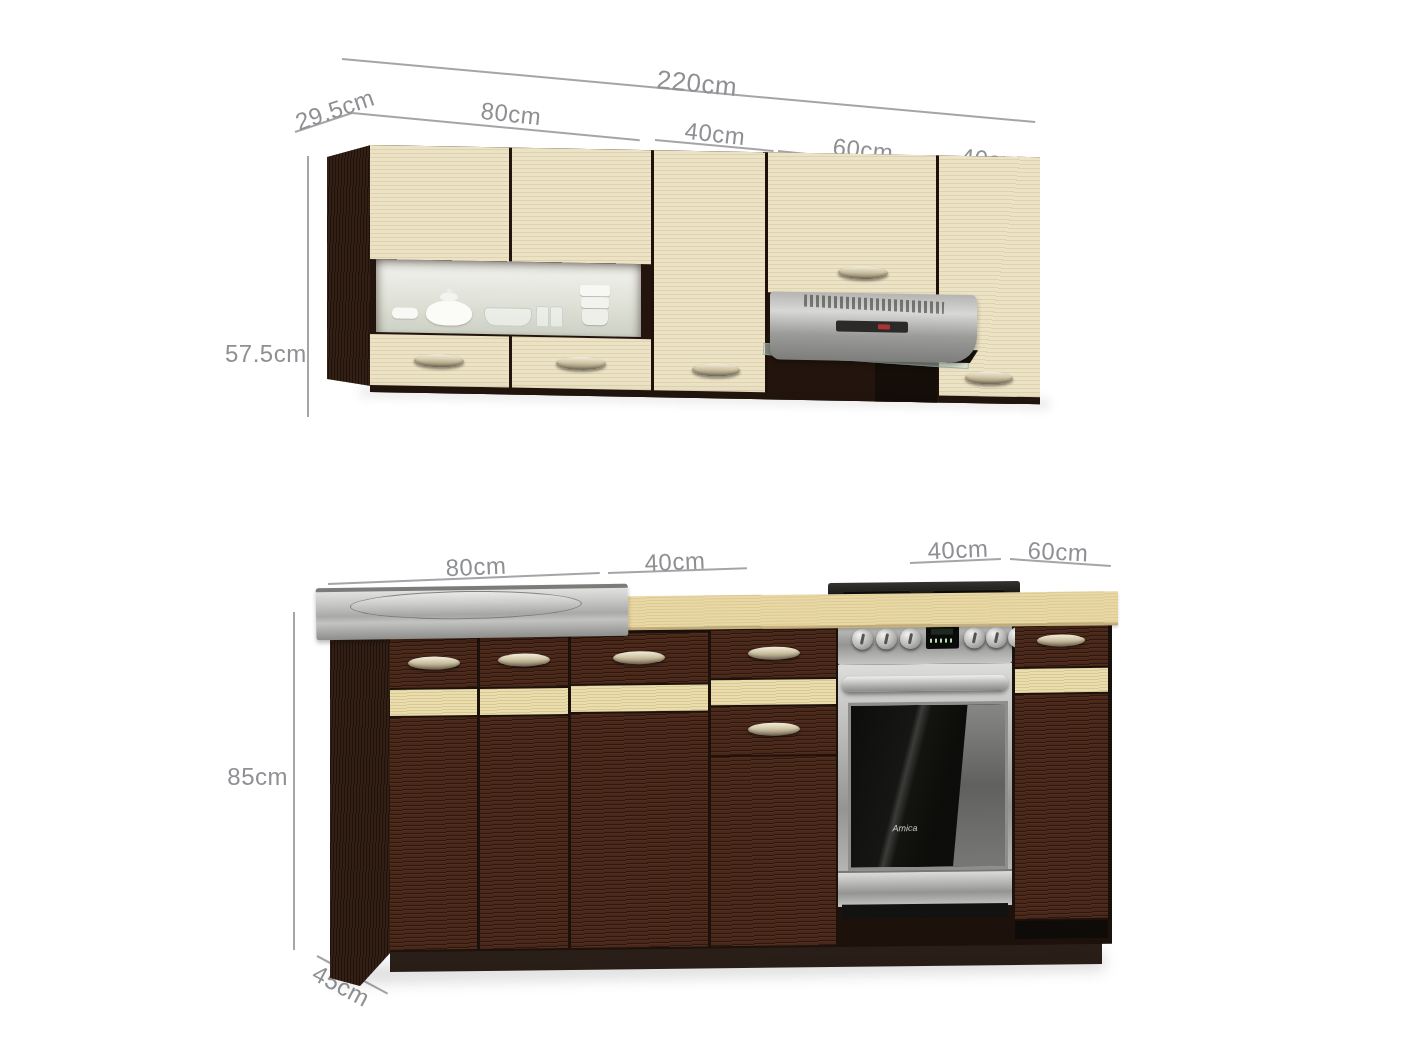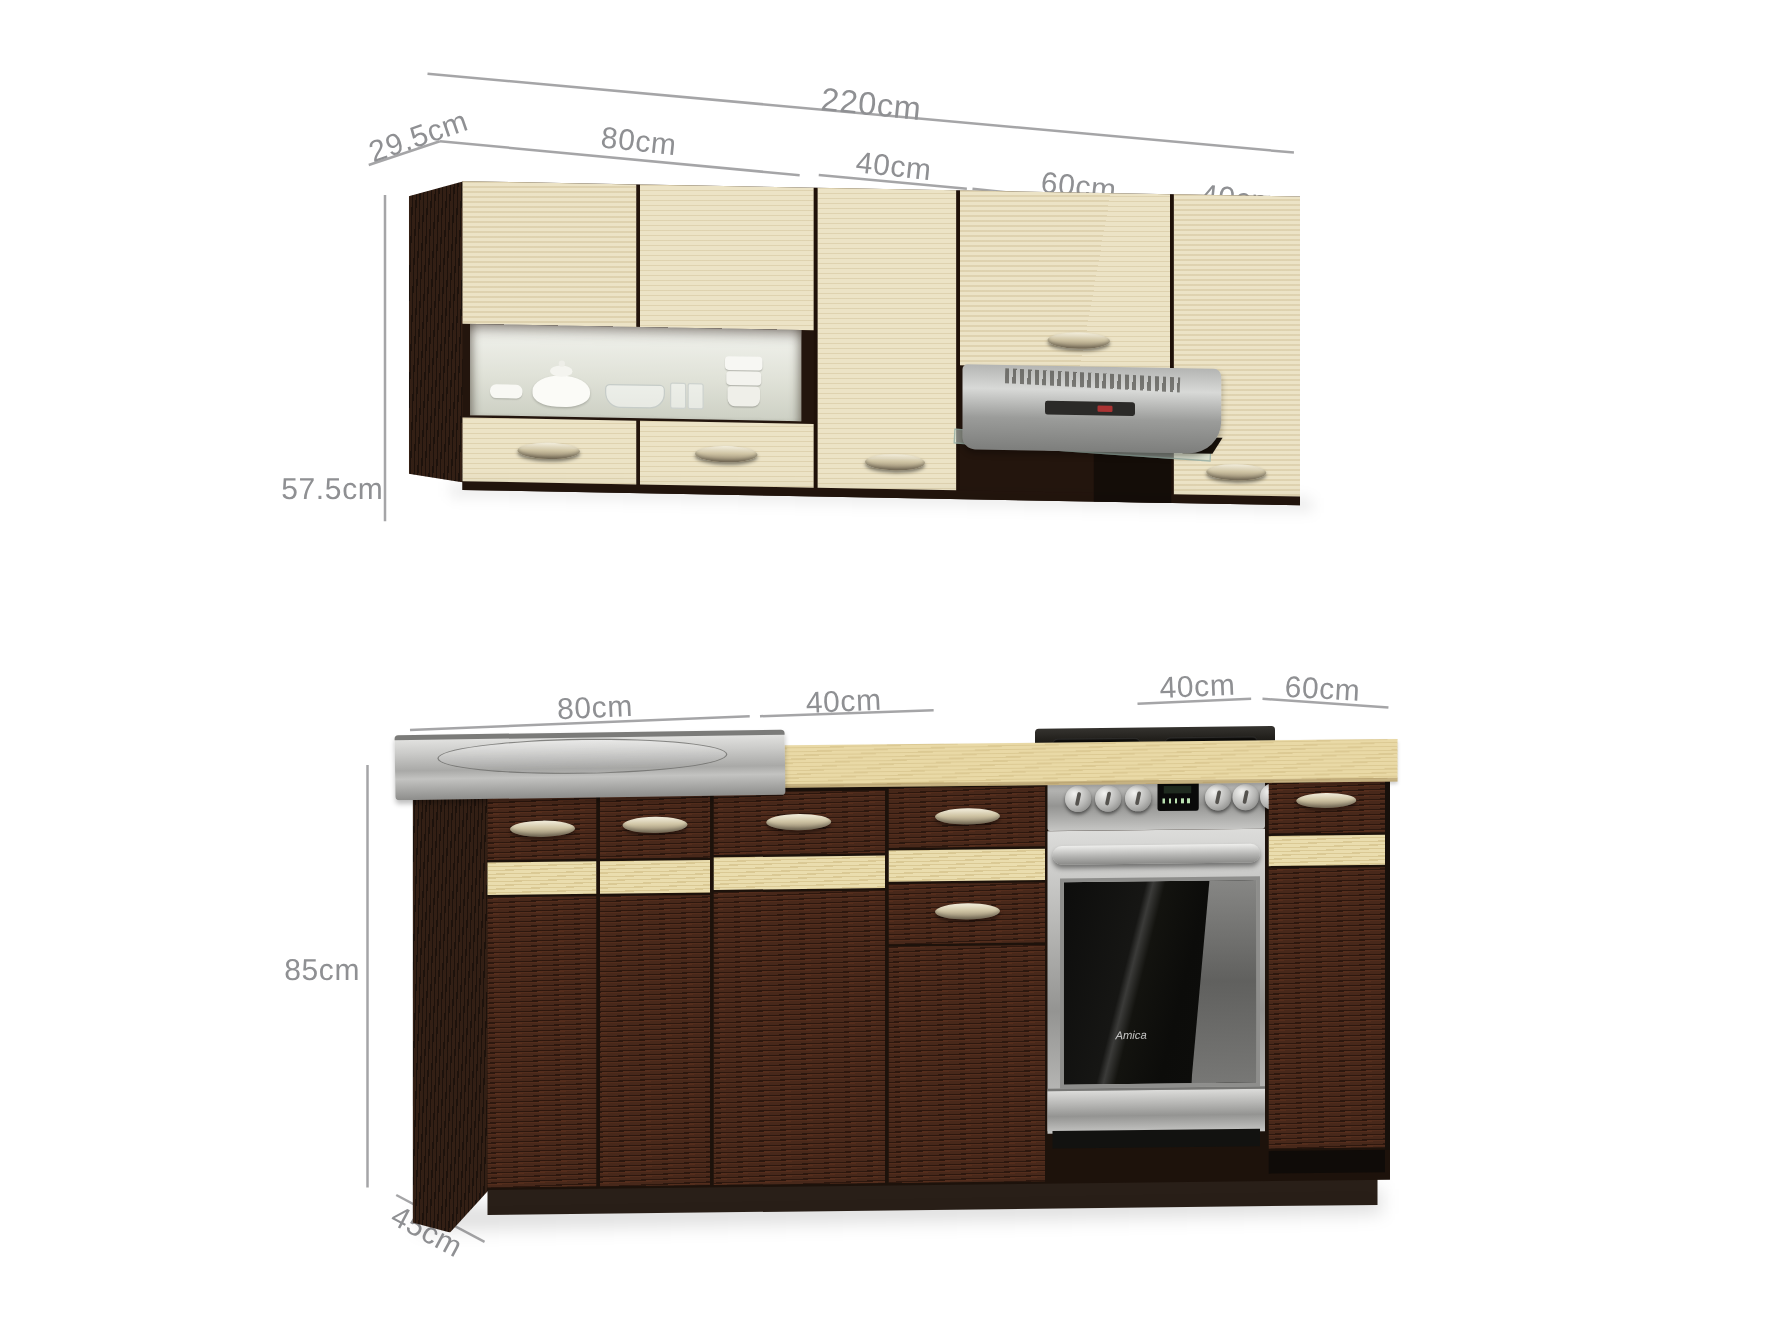--- a/index.html
+++ b/index.html
@@ -47,21 +47,21 @@
   <div class="dim-line" style="left:655px;top:139px;width:119px;transform:rotate(5.3deg);"></div>
   <span class="dim" style="left:680px;top:120px;width:70px;text-align:center;transform:rotate(6deg);">40cm</span>
 
   <div class="dim-line" style="left:778px;top:150px;width:156px;transform:rotate(5.9deg);"></div>
   <span class="dim" style="left:828px;top:136px;width:70px;text-align:center;transform:rotate(6deg);">60cm</span>
 
   <div class="dim-line" style="left:938px;top:166px;width:100px;transform:rotate(5.2deg);"></div>
   <span class="dim" style="left:956px;top:146px;width:70px;text-align:center;transform:rotate(6deg);">40cm</span>
 
   <div class="abs" style="left:307px;top:156px;width:2px;height:261px;background:#8f8f91;opacity:.8;"></div>
-  <span class="dim" style="left:225px;top:378px;width:78px;text-align:right;">57.5cm</span>
+  <span class="dim" style="left:225px;top:340px;width:78px;text-align:right;">57.5cm</span>
 
   <div class="abs side-dark" style="left:327px;top:143px;width:44px;height:250px;
        clip-path:polygon(0px 14px,44px 2px,44px 243px,0px 236px);"></div>
 
   <div class="abs" style="left:370px;top:145px;width:670px;height:240px;background:#23150d;
        transform:skewY(1.05deg);transform-origin:0 0;border-bottom:7px solid #23150d;">
 
     <div class="abs cream" style="left:0;top:0;width:139px;height:114px;"></div>
     <div class="abs cream" style="left:142px;top:0;width:139px;height:114px;"></div>
     <div class="abs" style="left:6px;top:114px;width:265px;height:73px;

